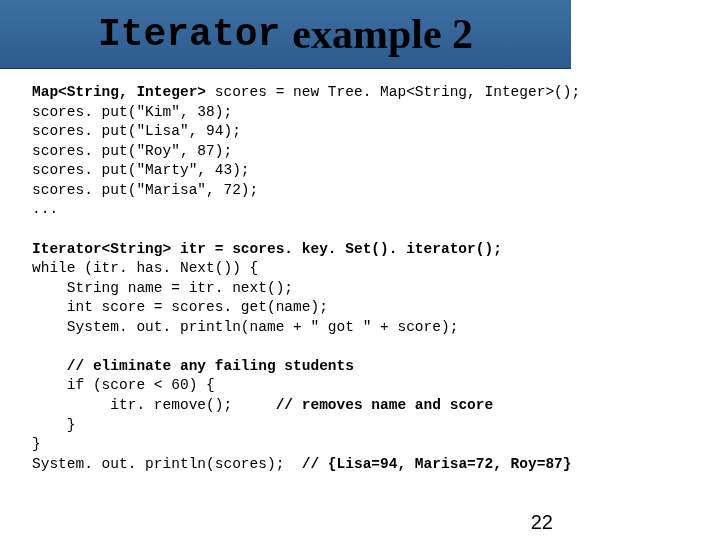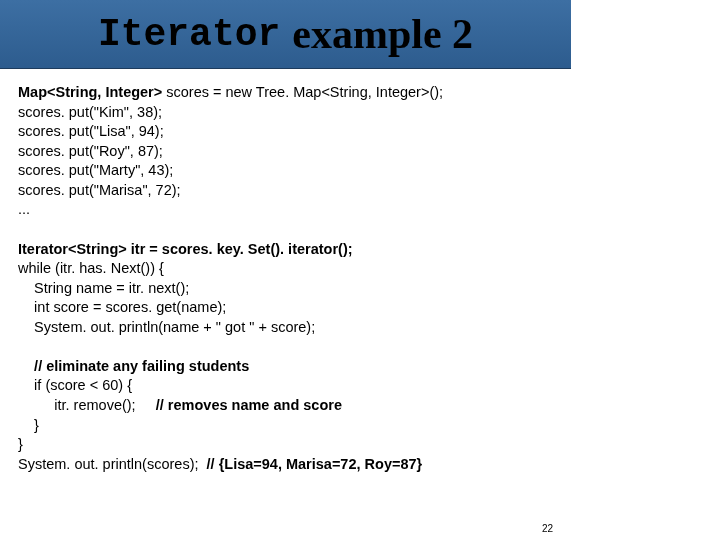--- a/index.html
+++ b/index.html
@@ -32,34 +32,34 @@
     font-size: 38px;
     margin-right: 12px;
   }
   .title-bar .t2 {
     font-family: Liberation Serif, serif;
     font-weight: bold;
     color: #000;
     font-size: 42px;
   }
   .body {
-    padding: 14px 18px 0 18px;
-    font-family: Liberation Sans, sans-serif;
+    padding: 14px 18px 0 32px;
+    font-family: Liberation Mono, monospace;
     font-size: 14.5px;
     line-height: 1.35;
     color: #000;
     white-space: pre;
   }
   .bold { font-weight: bold; }
   .page-num {
     position: absolute;
     bottom: 6px;
     right: 18px;
     font-family: Arial, sans-serif;
-    font-size: 10px;
+    font-size: 20px;
     color: #000;
   }
 </style>
 </head>
 <body>
 
 <div class="slide">
 
   <div class="title-bar">
     <span class="t1">Iterator</span>

